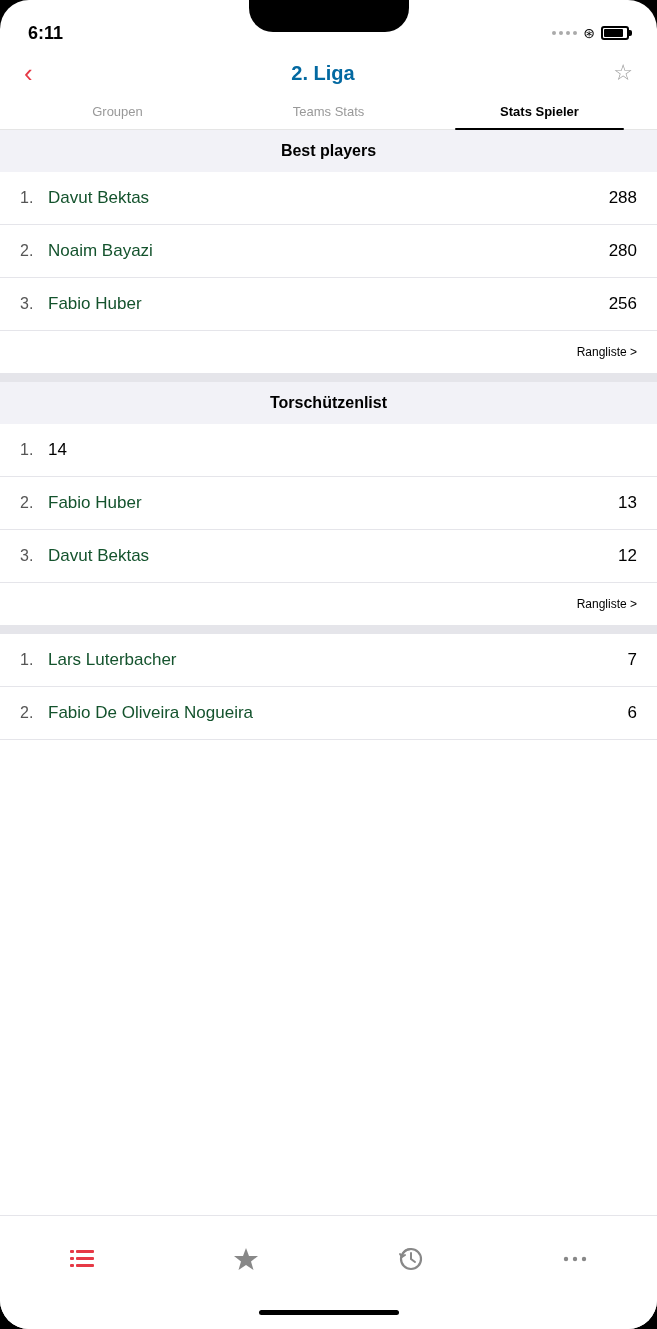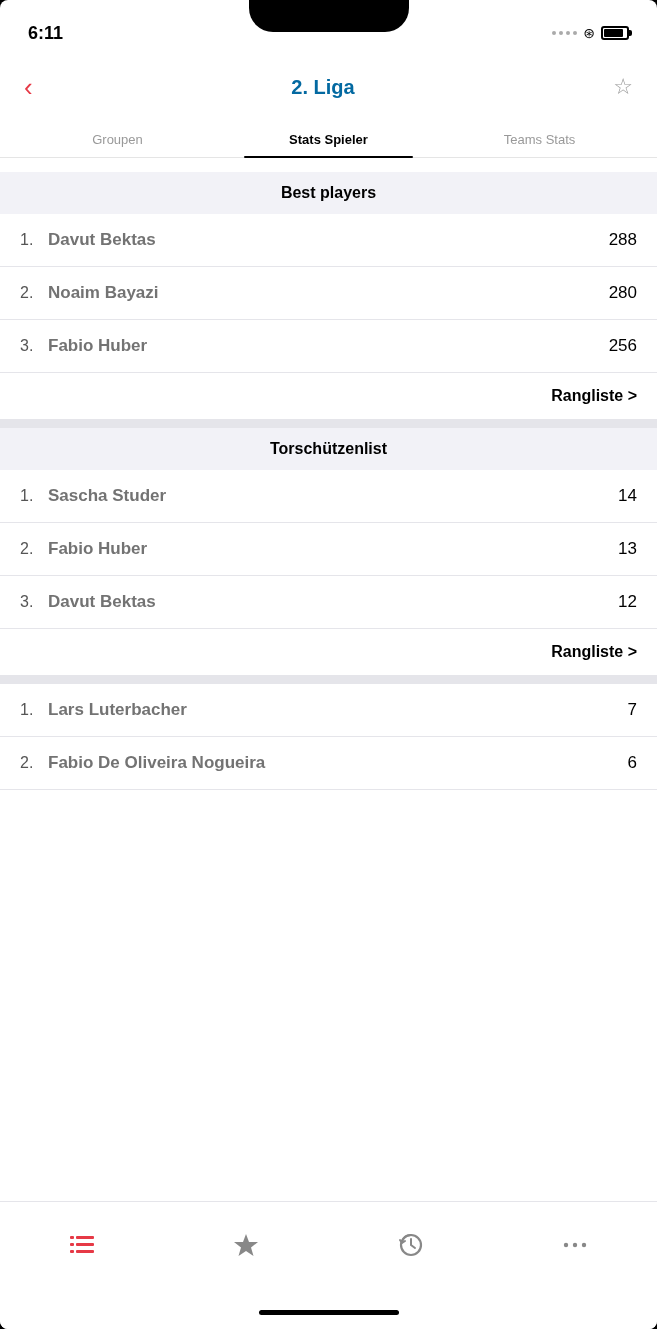--- a/index.html
+++ b/index.html
@@ -12,26 +12,25 @@
       display: flex;
       justify-content: center;
       align-items: center;
       font-family: -apple-system, BlinkMacSystemFont, 'SF Pro Text', 'Helvetica Neue', sans-serif;
     }
 
     .phone {
       width: 657px;
       height: 1329px;
       background: #fff;
-      border-radius: 8px;
+      border-radius: 29px;
       overflow: hidden;
       position: relative;
       display: flex;
       flex-direction: column;
-      gap: 14px;
     }
 
     
     .status-bar {
       display: flex;
       justify-content: space-between;
       align-items: center;
       padding: 14px 28px 0 28px;
       height: 52px;
       flex-shrink: 0;
@@ -200,42 +199,41 @@
     .player-rank {
       font-size: 16px;
       color: #555;
       width: 28px;
       flex-shrink: 0;
     }
 
     .player-name {
       flex: 1;
       font-size: 17px;
-      color: #737373;
-      font-weight: bold;
+      color: #14532d;
     }
 
     .player-score {
       font-size: 17px;
       font-weight: 400;
       color: #000;
     }
 
     
     .rangliste-row {
       display: flex;
       justify-content: flex-end;
       align-items: center;
       padding: 14px 20px;
       border-bottom: 1px solid #e5e5ea;
     }
 
     .rangliste-link {
-      font-size: 16px;
-      font-weight: 700;
+      font-size: 12px;
+      font-weight: 400;
       color: #000;
       cursor: pointer;
     }
 
     
     .section-divider {
       height: 8px;
       background: #e5e5ea;
     }
 
@@ -311,25 +309,25 @@
   <div class="nav-bar">
     <span class="nav-back">‹</span>
     <span class="nav-title">2. Liga</span>
     <span class="nav-star">☆</span>
   </div>
 
   <div class="tab-bar">
     <div class="tab-item">
       <span>Groupen</span>
     </div>
+    <div class="tab-item">
+      <span>Teams Stats</span>
+    </div>
     <div class="tab-item active">
       <span>Stats Spieler</span>
-    </div>
-    <div class="tab-item">
-      <span>Teams Stats</span>
     </div>
   </div>
 
   <div class="content">
 
     <div class="section-header">Best players</div>
 
     <div class="player-row">
       <span class="player-rank">1.</span>
       <span class="player-name">Davut Bektas</span>
@@ -348,21 +346,20 @@
     <div class="rangliste-row">
       <span class="rangliste-link">Rangliste &gt;</span>
     </div>
 
     <div class="section-divider"></div>
 
     <div class="section-header">Torschützenlist</div>
 
     <div class="player-row">
       <span class="player-rank">1.</span>
-      <span class="player-name">Sascha Studer</span>
       <span class="player-score">14</span>
     </div>
     <div class="player-row">
       <span class="player-rank">2.</span>
       <span class="player-name">Fabio Huber</span>
       <span class="player-score">13</span>
     </div>
     <div class="player-row">
       <span class="player-rank">3.</span>
       <span class="player-name">Davut Bektas</span>

